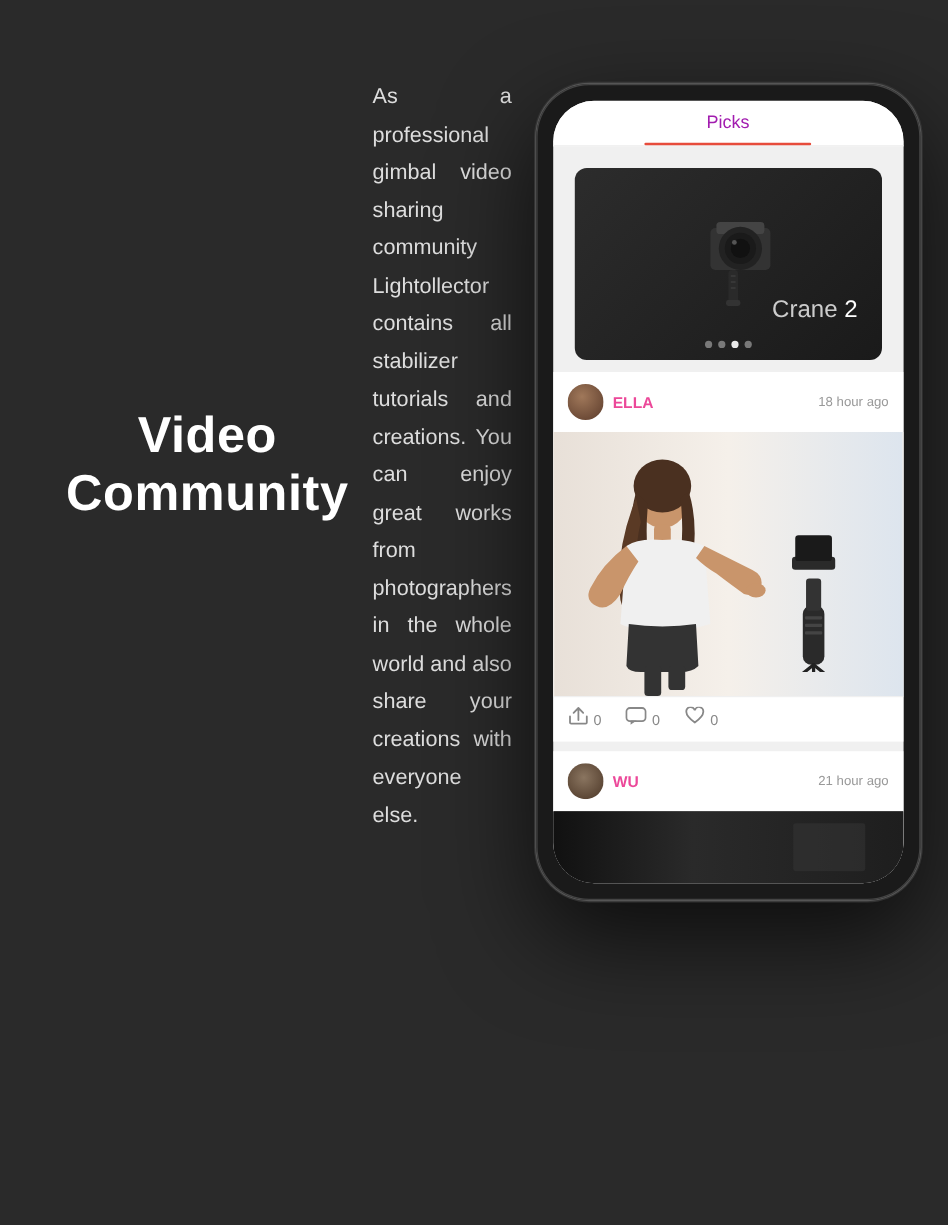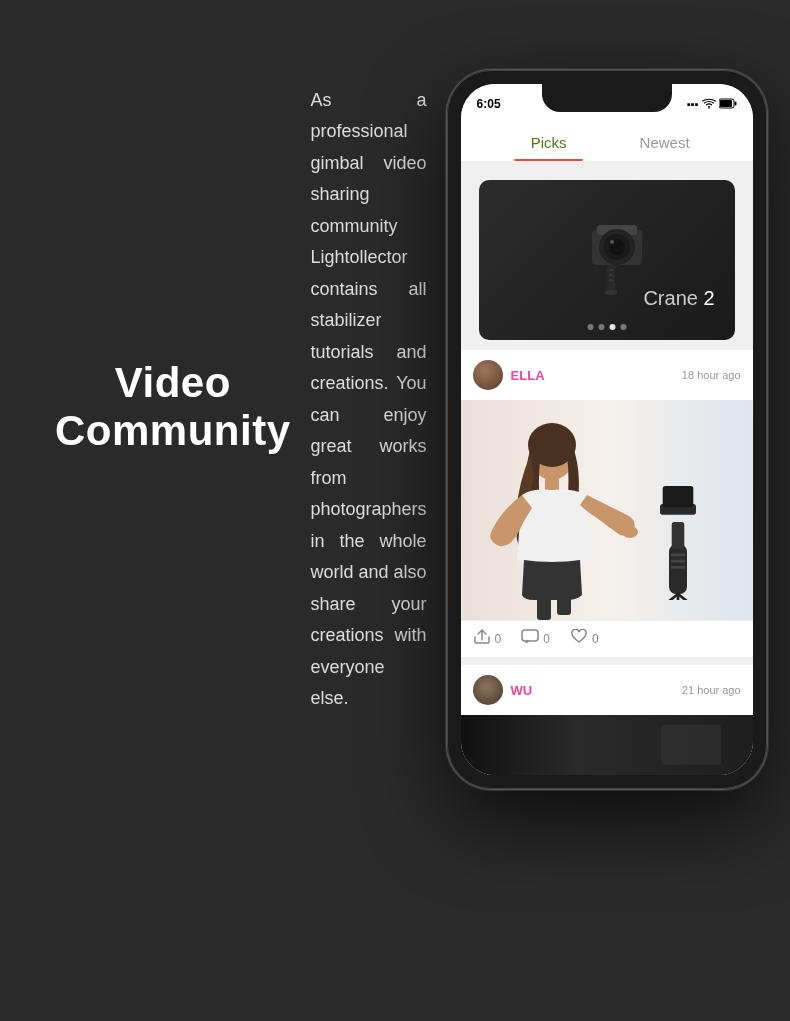--- a/index.html
+++ b/index.html
@@ -120,21 +120,21 @@
     .tab {
       flex: 1;
       text-align: center;
       padding: 10px 0;
       font-size: 15px;
       color: #999;
       position: relative;
     }
 
     .tab.active {
-      color: #4d7c0f;
+      color: #a21caf;
     }
 
     .tab.active::after {
       content: '';
       position: absolute;
       bottom: 0;
       left: 20%;
       right: 20%;
       height: 2px;
       background: #e74c3c;
@@ -293,49 +293,24 @@
 <div class="content-wrapper">
 
   <h1 class="page-title">Video Community</h1>
 
   <p class="description">As  a  professional  gimbal  video  sharing  community Lightollector contains all stabilizer tutorials and creations. You can enjoy great works from photographers in the whole world and  also  share  your  creations  with  everyone  else.</p>
 
   <div class="phone-wrapper">
     <div class="phone">
       <div class="phone-inner">
 
-        <div class="notch-bar">
-          <span class="status-time">6:05</span>
-          <div class="notch-cutout"></div>
-          <div class="status-icons">
-            <span>▪▪▪</span>
-            <span>
-              <svg width="14" height="11" viewBox="0 0 14 11">
-                <path d="M7 8.5 L7 10" stroke="#000" stroke-width="1.5" stroke-linecap="round"></path>
-                <path d="M4.5 6.8 Q7 5 9.5 6.8" stroke="#000" stroke-width="1.2" fill="none" stroke-linecap="round"></path>
-                <path d="M2.5 5 Q7 2 11.5 5" stroke="#000" stroke-width="1.2" fill="none" stroke-linecap="round"></path>
-                <path d="M0.5 3 Q7 -0.5 13.5 3" stroke="#000" stroke-width="1.2" fill="none" stroke-linecap="round"></path>
-              </svg>
-            </span>
-            <span>
-              <svg width="18" height="11" viewBox="0 0 18 11">
-                <rect x="0" y="1" width="15" height="9" rx="2" stroke="#000" stroke-width="1" fill="none"></rect>
-                <rect x="15.5" y="3.5" width="2" height="4" rx="1" fill="#000"></rect>
-                <rect x="1" y="2" width="12" height="7" rx="1" fill="#000"></rect>
-              </svg>
-            </span>
-          </div>
-        </div>
 
         <div class="app-tabs">
           <div class="tab active">
             <span>Picks</span>
-          </div>
-          <div class="tab">
-            <span>Newest</span>
           </div>
         </div>
 
         <div style="padding: 8px 8px 0 8px;">
           <div class="banner">
 
             <svg width="140" height="100" viewBox="0 0 140 100">
 
               <rect x="55" y="20" width="50" height="35" rx="4" fill="#333"></rect>
               <rect x="60" y="15" width="40" height="10" rx="3" fill="#444"></rect>

